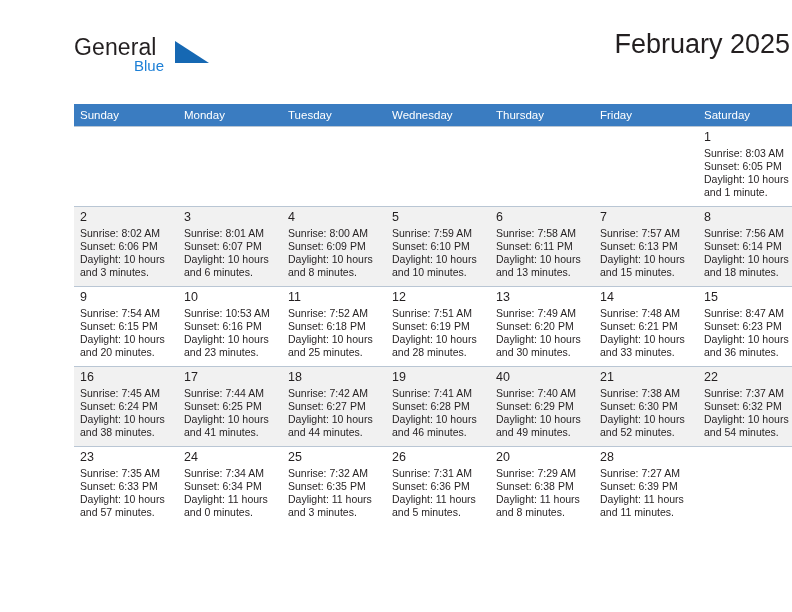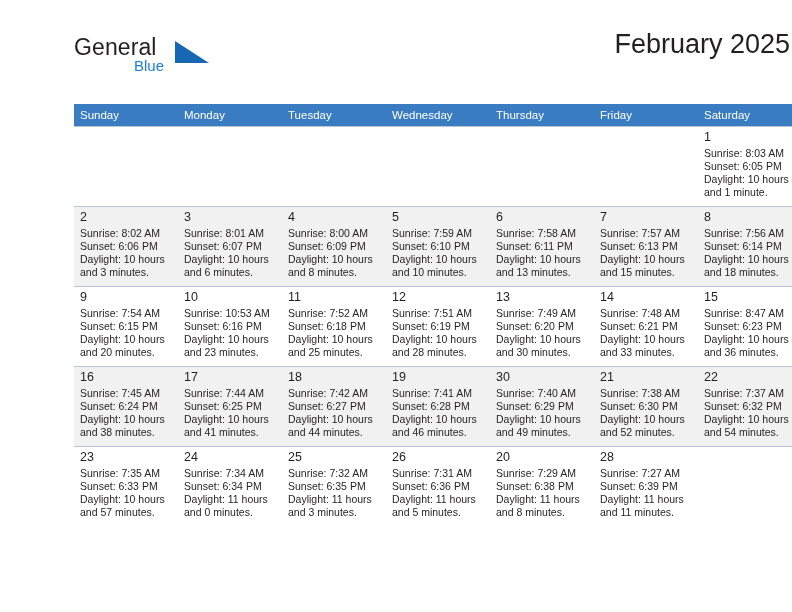--- a/index.html
+++ b/index.html
@@ -381,21 +381,21 @@
             <div class="cell-inner">
               <div class="daynum">19</div>
               <div class="detail">Sunrise: 7:41 AM
 Sunset: 6:28 PM
 Daylight: 10 hours
 and 46 minutes.</div>
             </div>
           </td>
         <td>
             <div class="cell-inner">
-              <div class="daynum">30</div>
+              <div class="daynum">40</div>
               <div class="detail">Sunrise: 7:40 AM
 Sunset: 6:29 PM
 Daylight: 10 hours
 and 49 minutes.</div>
             </div>
           </td>
         <td>
             <div class="cell-inner">
               <div class="daynum">21</div>
               <div class="detail">Sunrise: 7:38 AM

